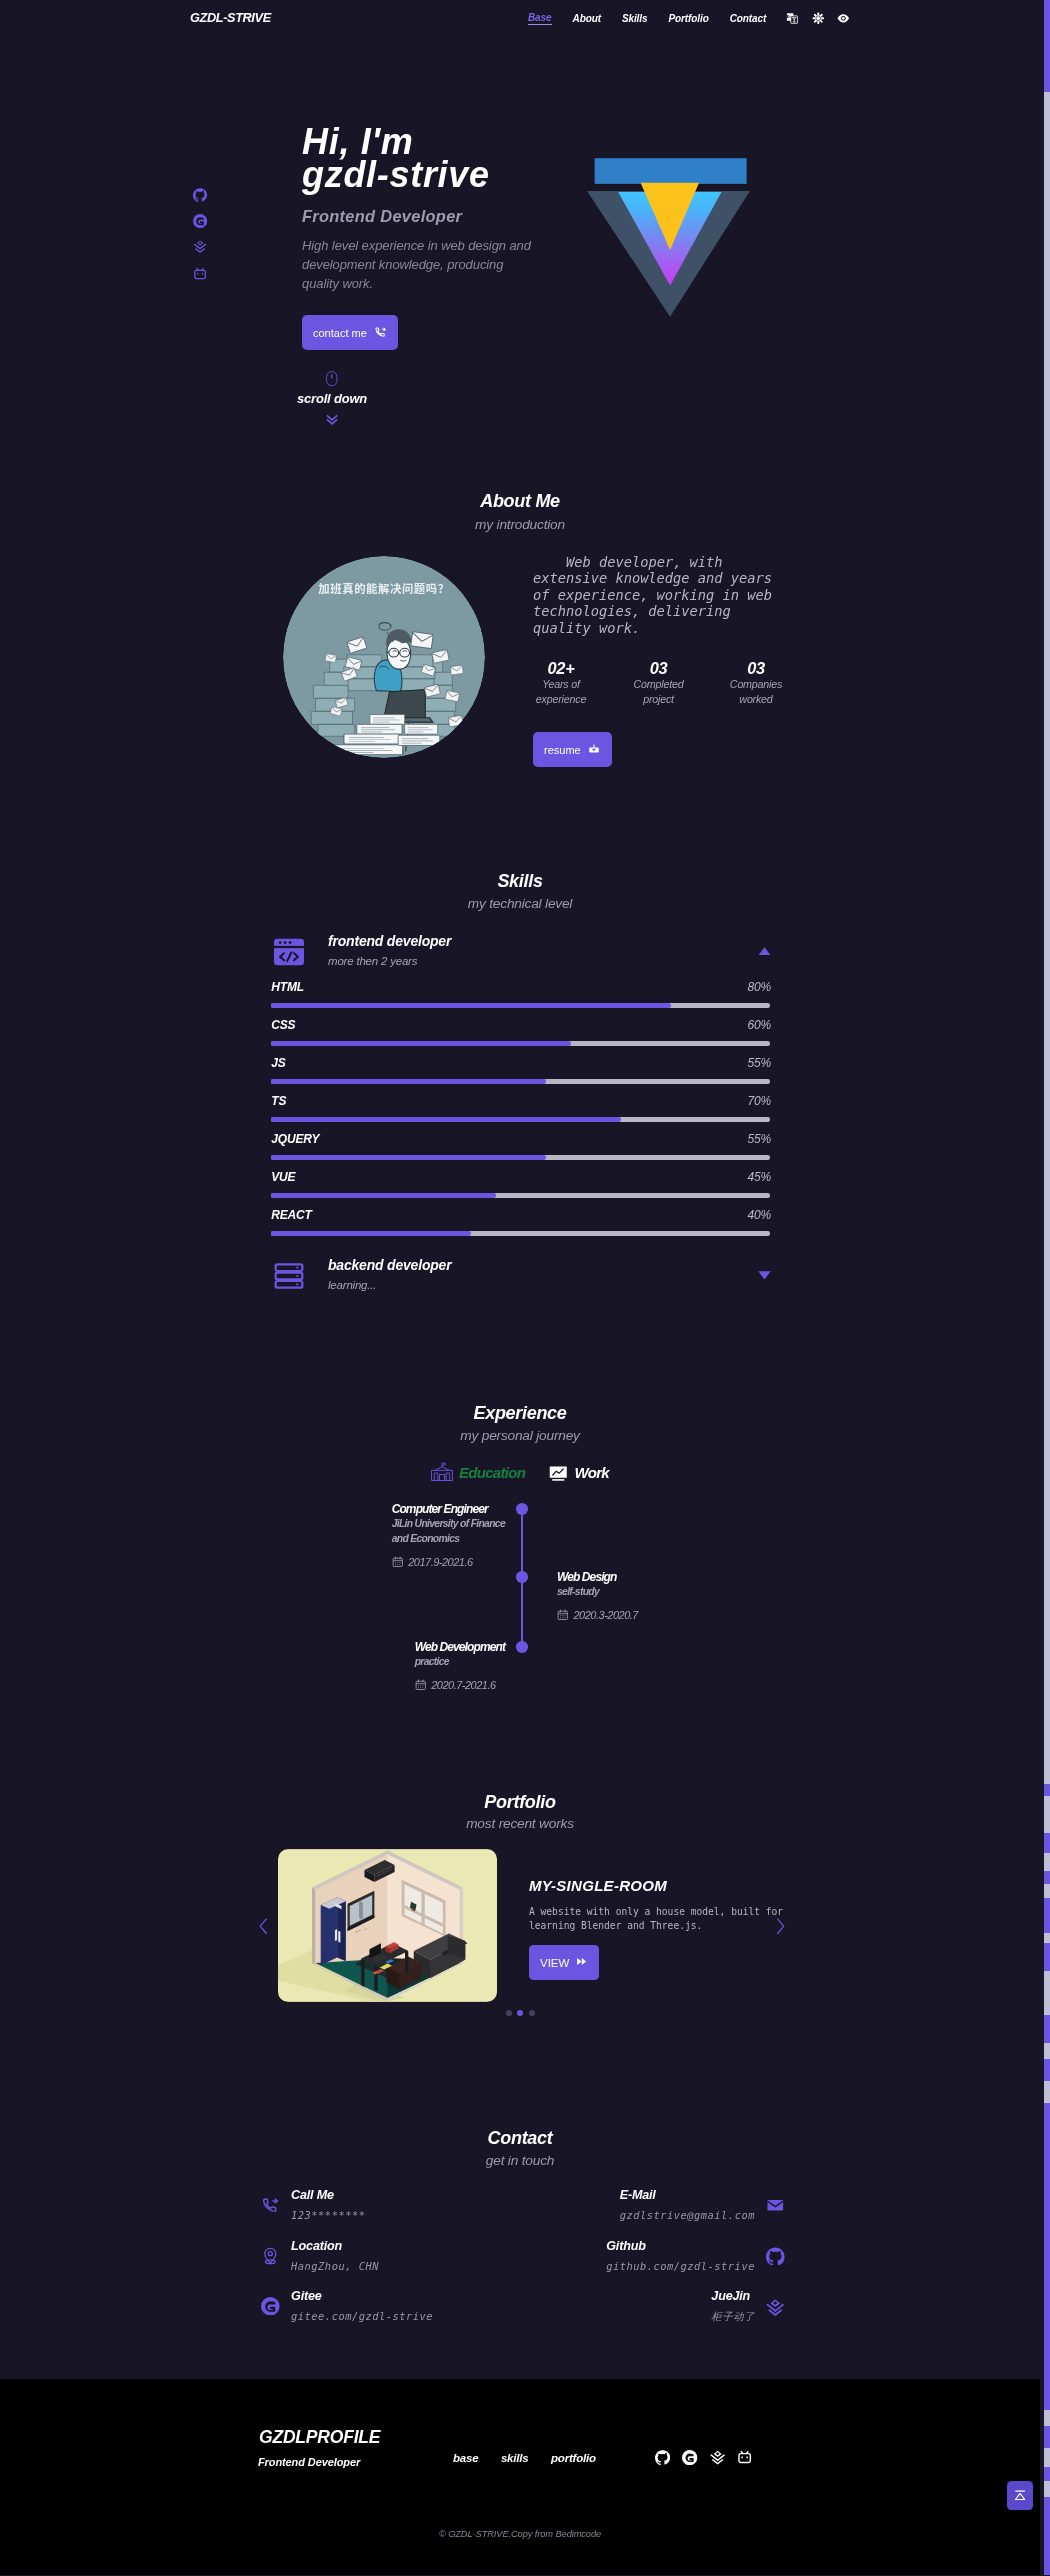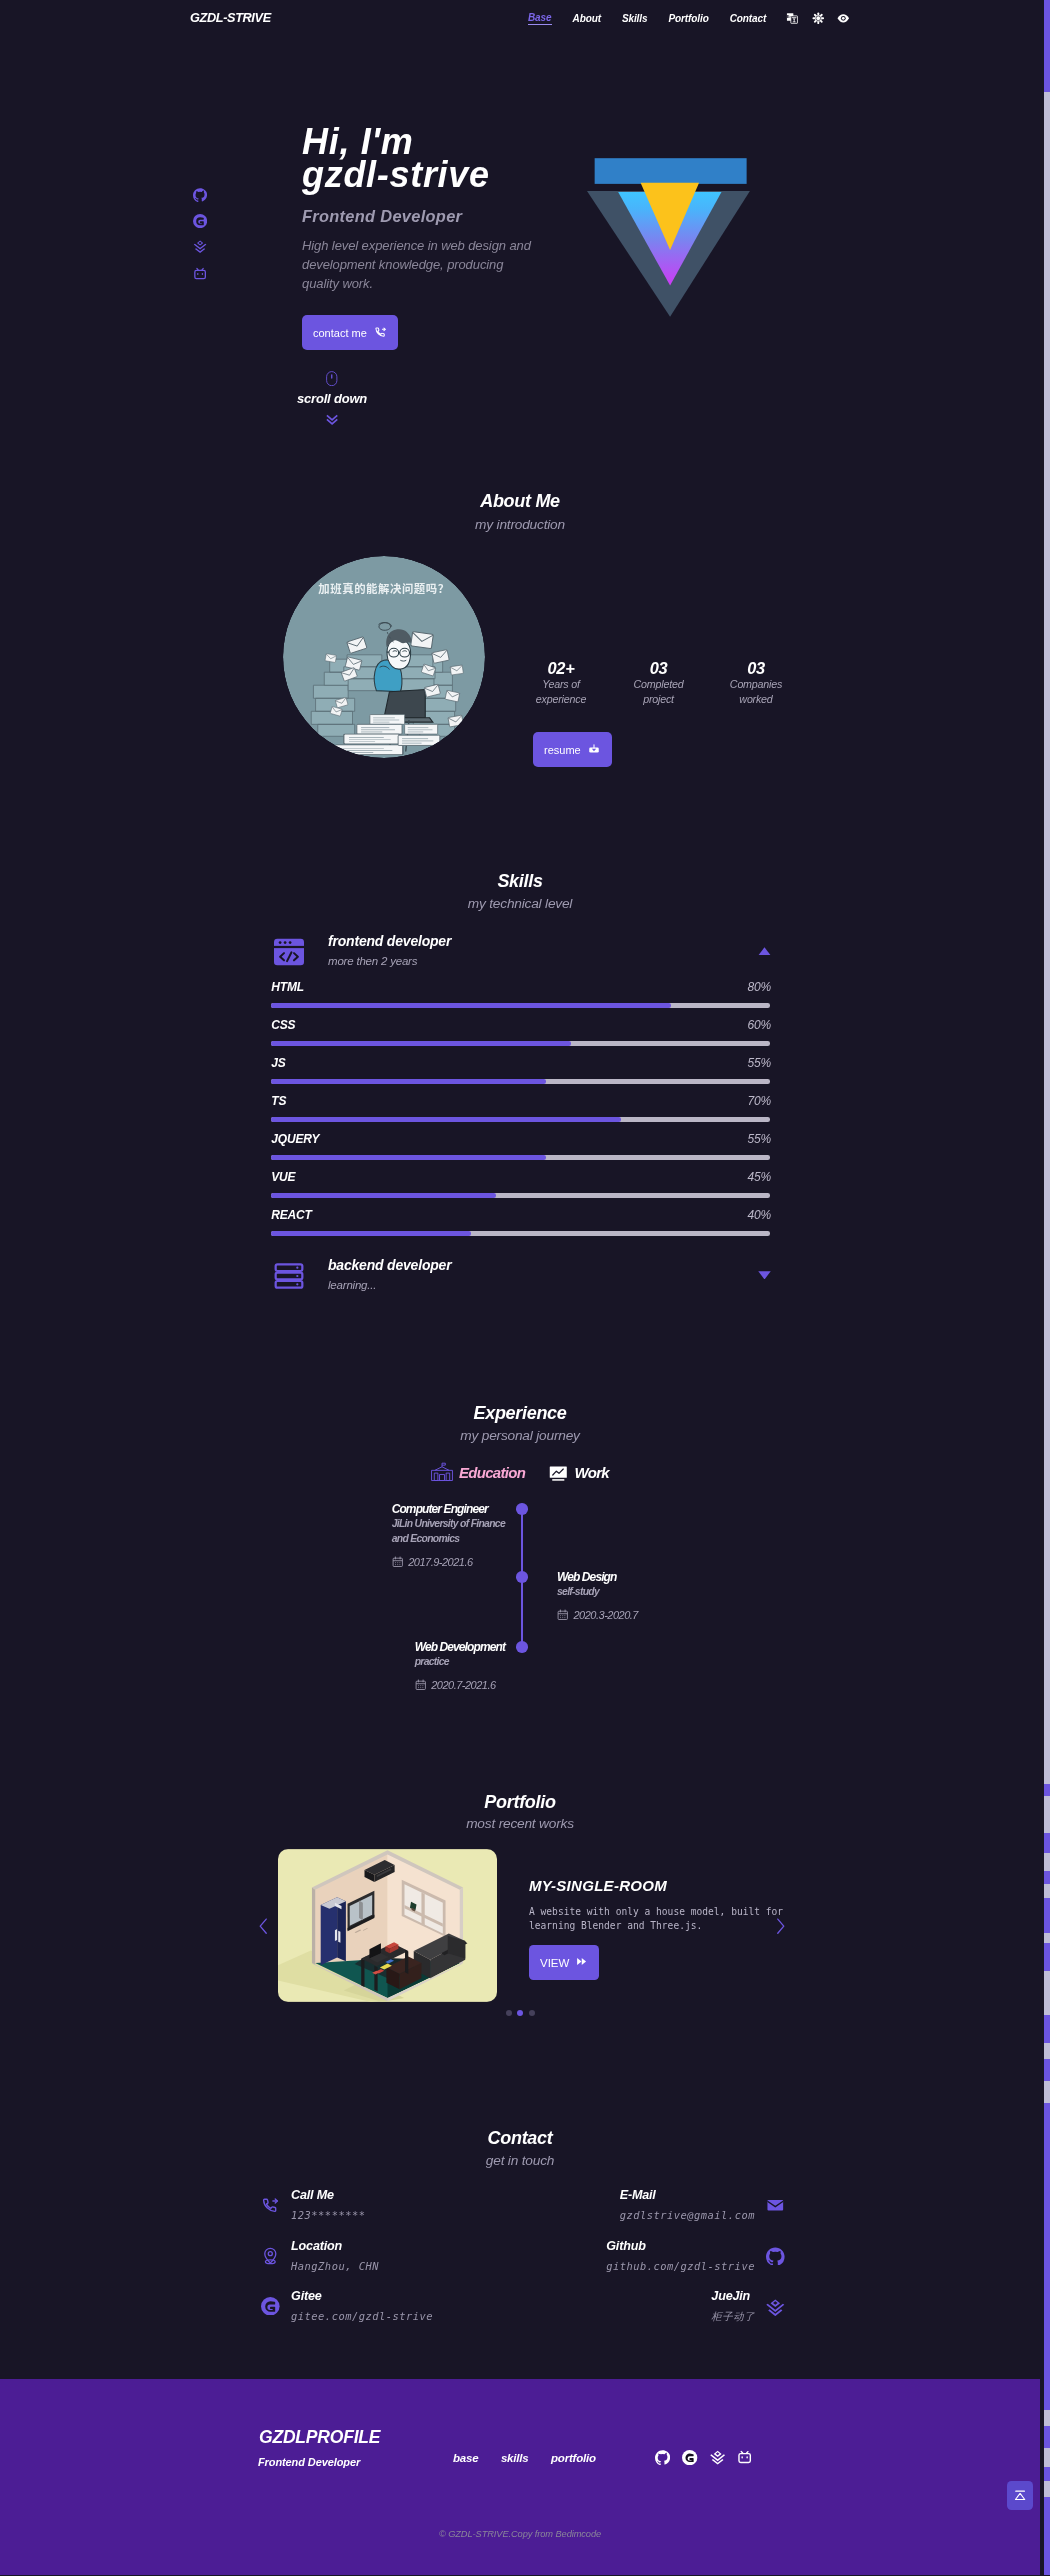--- a/index.html
+++ b/index.html
@@ -58,21 +58,21 @@
 
 
 
 
 .scrollbar{position:absolute;left:1040px;top:0;width:10px;height:2576px;background:#181526;z-index:50;}
 .scrollbar .thumb{position:absolute;left:3.8px;top:0;width:6px;height:92px;background:#6c55e0;border-radius:0 0 3.3px 3.3px;}
 .scrollbar .trk{position:absolute;left:3.8px;top:0;width:6px;height:2576px;background:linear-gradient(to bottom,#6c55e0 0px,#6c55e0 92px,#c0bed8 92px,#c0bed8 1784px,#6c55e0 1784px,#6c55e0 1796px,#c0bed8 1796px,#c0bed8 1833px,#6c55e0 1833px,#6c55e0 1853px,#c0bed8 1853px,#c0bed8 1871px,#6c55e0 1871px,#6c55e0 1884px,#c0bed8 1884px,#c0bed8 1898px,#6c55e0 1898px,#6c55e0 1933px,#c0bed8 1933px,#c0bed8 1943px,#6c55e0 1943px,#6c55e0 1971px,#c0bed8 1971px,#c0bed8 2015px,#6c55e0 2015px,#6c55e0 2043px,#c0bed8 2043px,#c0bed8 2059px,#6c55e0 2059px,#6c55e0 2081px,#c0bed8 2081px,#c0bed8 2103px,#6c55e0 2103px,#6c55e0 2410px,#c0bed8 2410px,#c0bed8 2426px,#6c55e0 2426px,#6c55e0 2448px,#c0bed8 2448px,#c0bed8 2467px,#6c55e0 2467px,#6c55e0 2481px,#c0bed8 2481px,#c0bed8 2497px,#6c55e0 2497px,#6c55e0 2576px);}
 .totop{position:absolute;left:1007px;top:2481px;width:26px;height:29px;border-radius:4.4px;background:#5b49cc;display:flex;align-items:center;justify-content:center;cursor:pointer;z-index:40;line-height:0;}
 
 
-.footer{height:196px;background:#4c1d95;}
+.footer{height:196px;background:#000000;}
 .ft-logo{position:absolute;left:259px;top:2427px;font-size:17.5px;font-weight:700;font-style:italic;color:#fff;letter-spacing:-0.2px;}
 .ft-role{position:absolute;left:258px;top:2456px;font-size:11px;font-weight:700;font-style:italic;color:#fff;letter-spacing:-0.1px;}
 .ft-links{position:absolute;left:453px;top:2452px;display:flex;gap:22.5px;}
 .ft-links a{font-size:11.5px;font-style:italic;font-weight:700;color:#fff;text-decoration:none;letter-spacing:-0.2px;}
 .ft-soc{position:absolute;left:655px;top:2450px;display:flex;gap:12px;align-items:center;line-height:0;}
 .ft-soc a{width:15.3px;height:15.3px;display:block;color:#fff;line-height:0;}
 .ft-copy{position:absolute;left:0;width:1040px;top:2529px;text-align:center;font-size:9.3px;font-style:italic;color:#8a8699;letter-spacing:-0.1px;}
 
 
 .contact{height:383px;}
@@ -93,21 +93,21 @@
 .pf-dots{position:absolute;left:0;width:1040px;top:2010px;display:flex;justify-content:center;gap:5.5px;}
 .pf-dots i{width:6px;height:6px;border-radius:50%;background:#45405a;display:block;}
 .pf-dots i.on{background:#6c55e0;}
 
 
 .exp{height:383px;}
 .exp-tabs{position:absolute;left:0;width:1040px;top:1461px;display:flex;justify-content:center;gap:21.4px;}
 .exp-tab{display:flex;align-items:center;gap:6px;cursor:pointer;}
 .exp-tab .tico{width:22px;height:22px;line-height:0;}
 .exp-tab .tlab{font-size:15px;font-style:italic;font-weight:700;letter-spacing:-0.7px;}
-.exp-tab.active .tlab{color:#f9a8d4;}
+.exp-tab.active .tlab{color:#15803d;}
 .exp-tab .tlab{color:#fff;}
 .tl-line{position:absolute;left:521px;top:1508px;width:2.2px;height:138px;background:#6c55e0;}
 .tl-dot{position:absolute;width:11.5px;height:11.5px;border-radius:50%;background:#6c55e0;left:516px;}
 .exp-item{position:absolute;width:176px;}
 .exp-item .t{font-size:12px;font-weight:700;font-style:italic;color:#fff;letter-spacing:-0.9px;}
 .exp-item .su{font-size:10.4px;font-weight:700;font-style:italic;color:#a6a2b6;line-height:15px;letter-spacing:-0.7px;}
 .exp-item .dt{font-size:11px;font-style:italic;color:#a6a2b6;margin-top:10px;display:flex;align-items:center;gap:5px;letter-spacing:-0.5px;}
 .exp-item.left{text-align:left;width:auto;}
 .exp-item.left .su{white-space:nowrap;}
 .exp-item.left .dt{justify-content:flex-start;}
@@ -764,20 +764,21 @@
               </g>
           <g transform="translate(318,304) rotate(-10) scale(0.8)">
                 <use href="#env"></use>
               </g>
         </g>
         <text x="186" y="68" font-size="21" font-weight="700" letter-spacing="1" text-anchor="middle" fill="#eaf0f2" font-family="Noto Sans CJK SC, DejaVu Sans, sans-serif">加班真的能解决问题吗？</text>
       </g>
     </svg>
   </div>
 
+  <div class="about-desc">Web developer, with extensive knowledge and years of experience, working in web technologies, delivering quality work.</div>
 
   <div class="about-stats">
     <div class="st">
       <div class="n">02+</div>
       <div class="l"><span>Years of</span><br><span>experience</span></div>
     </div>
     <div class="st">
       <div class="n">03</div>
       <div class="l"><span>Completed</span><br><span>project</span></div>
     </div>

